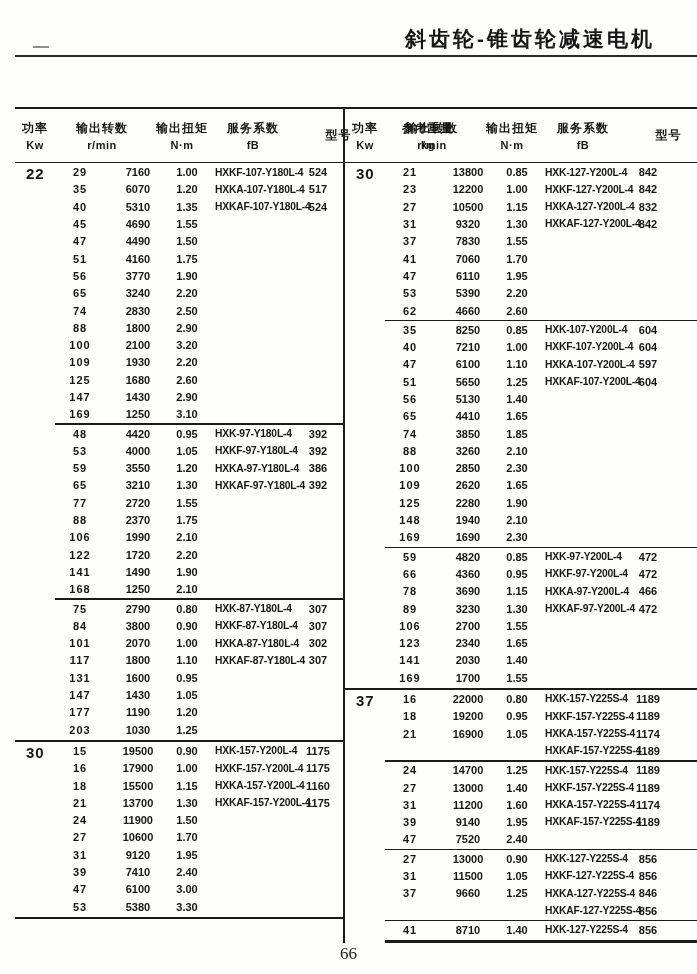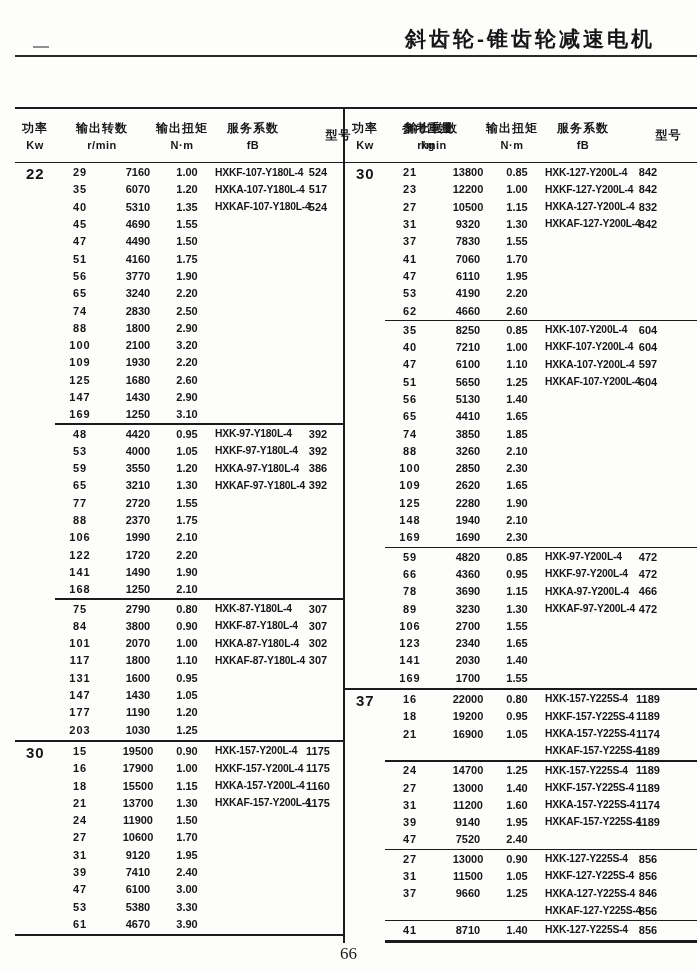--- a/index.html
+++ b/index.html
@@ -460,28 +460,20 @@
               <div class="cell c-weight"></div>
             </div>
             <div class="trow">
               <div class="cell c-power"></div>
               <div class="cell c-speed">53</div>
               <div class="cell c-torque">5380</div>
               <div class="cell c-fb">3.30</div>
               <div class="cell c-model"></div>
               <div class="cell c-weight"></div>
             </div>
-            <div class="trow">
-              <div class="cell c-power"></div>
-              <div class="cell c-speed">61</div>
-              <div class="cell c-torque">4670</div>
-              <div class="cell c-fb">3.90</div>
-              <div class="cell c-model"></div>
-              <div class="cell c-weight"></div>
-            </div>
           </div>
         </div>
       <div class="tcol right" id="col-right">
           <div class="section">
             <div class="power-num">30</div>
             <div class="trow">
               <div class="cell c-power"></div>
               <div class="cell c-speed">21</div>
               <div class="cell c-torque">13800</div>
               <div class="cell c-fb">0.85</div>
@@ -532,21 +524,21 @@
               <div class="cell c-power"></div>
               <div class="cell c-speed">47</div>
               <div class="cell c-torque">6110</div>
               <div class="cell c-fb">1.95</div>
               <div class="cell c-model"></div>
               <div class="cell c-weight"></div>
             </div>
             <div class="trow">
               <div class="cell c-power"></div>
               <div class="cell c-speed">53</div>
-              <div class="cell c-torque">4190</div>
+              <div class="cell c-torque">5390</div>
               <div class="cell c-fb">2.20</div>
               <div class="cell c-model"></div>
               <div class="cell c-weight"></div>
             </div>
             <div class="trow">
               <div class="cell c-power"></div>
               <div class="cell c-speed">62</div>
               <div class="cell c-torque">4660</div>
               <div class="cell c-fb">2.60</div>
               <div class="cell c-model"></div>

